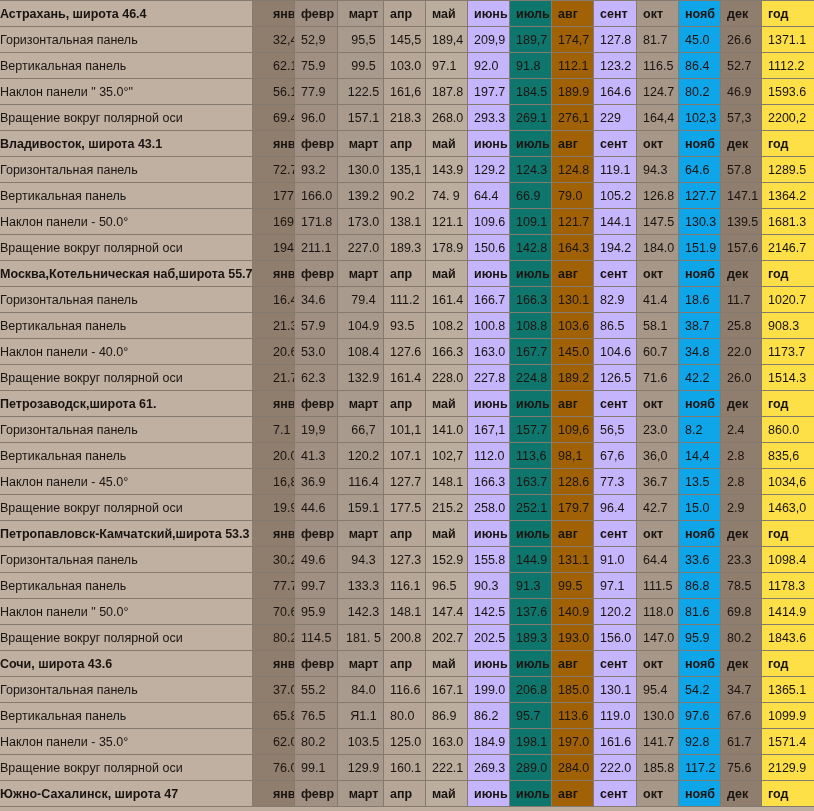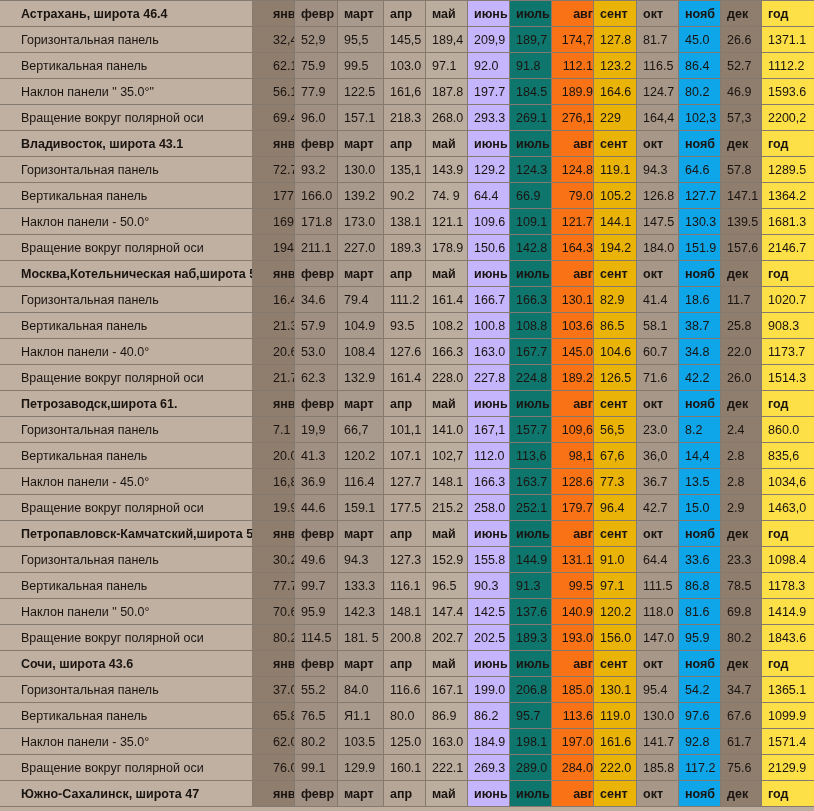--- a/index.html
+++ b/index.html
@@ -16,30 +16,30 @@
   td {
     border: 1px solid #857a70;
     height: 25px;
     padding: 0 0 0 6px;
     white-space: nowrap;
     overflow: hidden;
     background: #bdae9f;
     vertical-align: middle;
   }
   tr.head td { font-weight: bold; }
-  td.c0 { background: #bfb0a2; padding-left: 21px; }
+  td.c0 { background: #bfb0a2; padding-left: 0; }
   td.m1 { background: #8f7d6e; padding-left: 20px; }
   td.m2 { background: #a09083; }
-  td.m3 { background: #a89a8d; }
+  td.m3 { background: #a89a8d; text-align: center; }
   td.m4 { background: #b5a698; margin-top: 20px; }
   td.m5 { background: #bcae9f; }
   td.m6 { background: #c4b5fd; }
   td.m7 { background: #0f766e; margin-left: 44px; }
-  td.m8 { background: #f97316; text-align: right; }
-  td.m9 { background: #eab308; margin-top: 44px; }
+  td.m8 { background: #a16207; }
+  td.m9 { background: #c4b5fd; margin-top: 44px; }
   td.m10 { background: #a69789; }
   td.m11 { background: #0ea5e9; }
   td.m12 { background: #8f7d6e; }
   td.m13 { background: #fde047; margin-left: 14px; }
 </style>
 </head>
 <body>
 
 <table>
   <colgroup>

